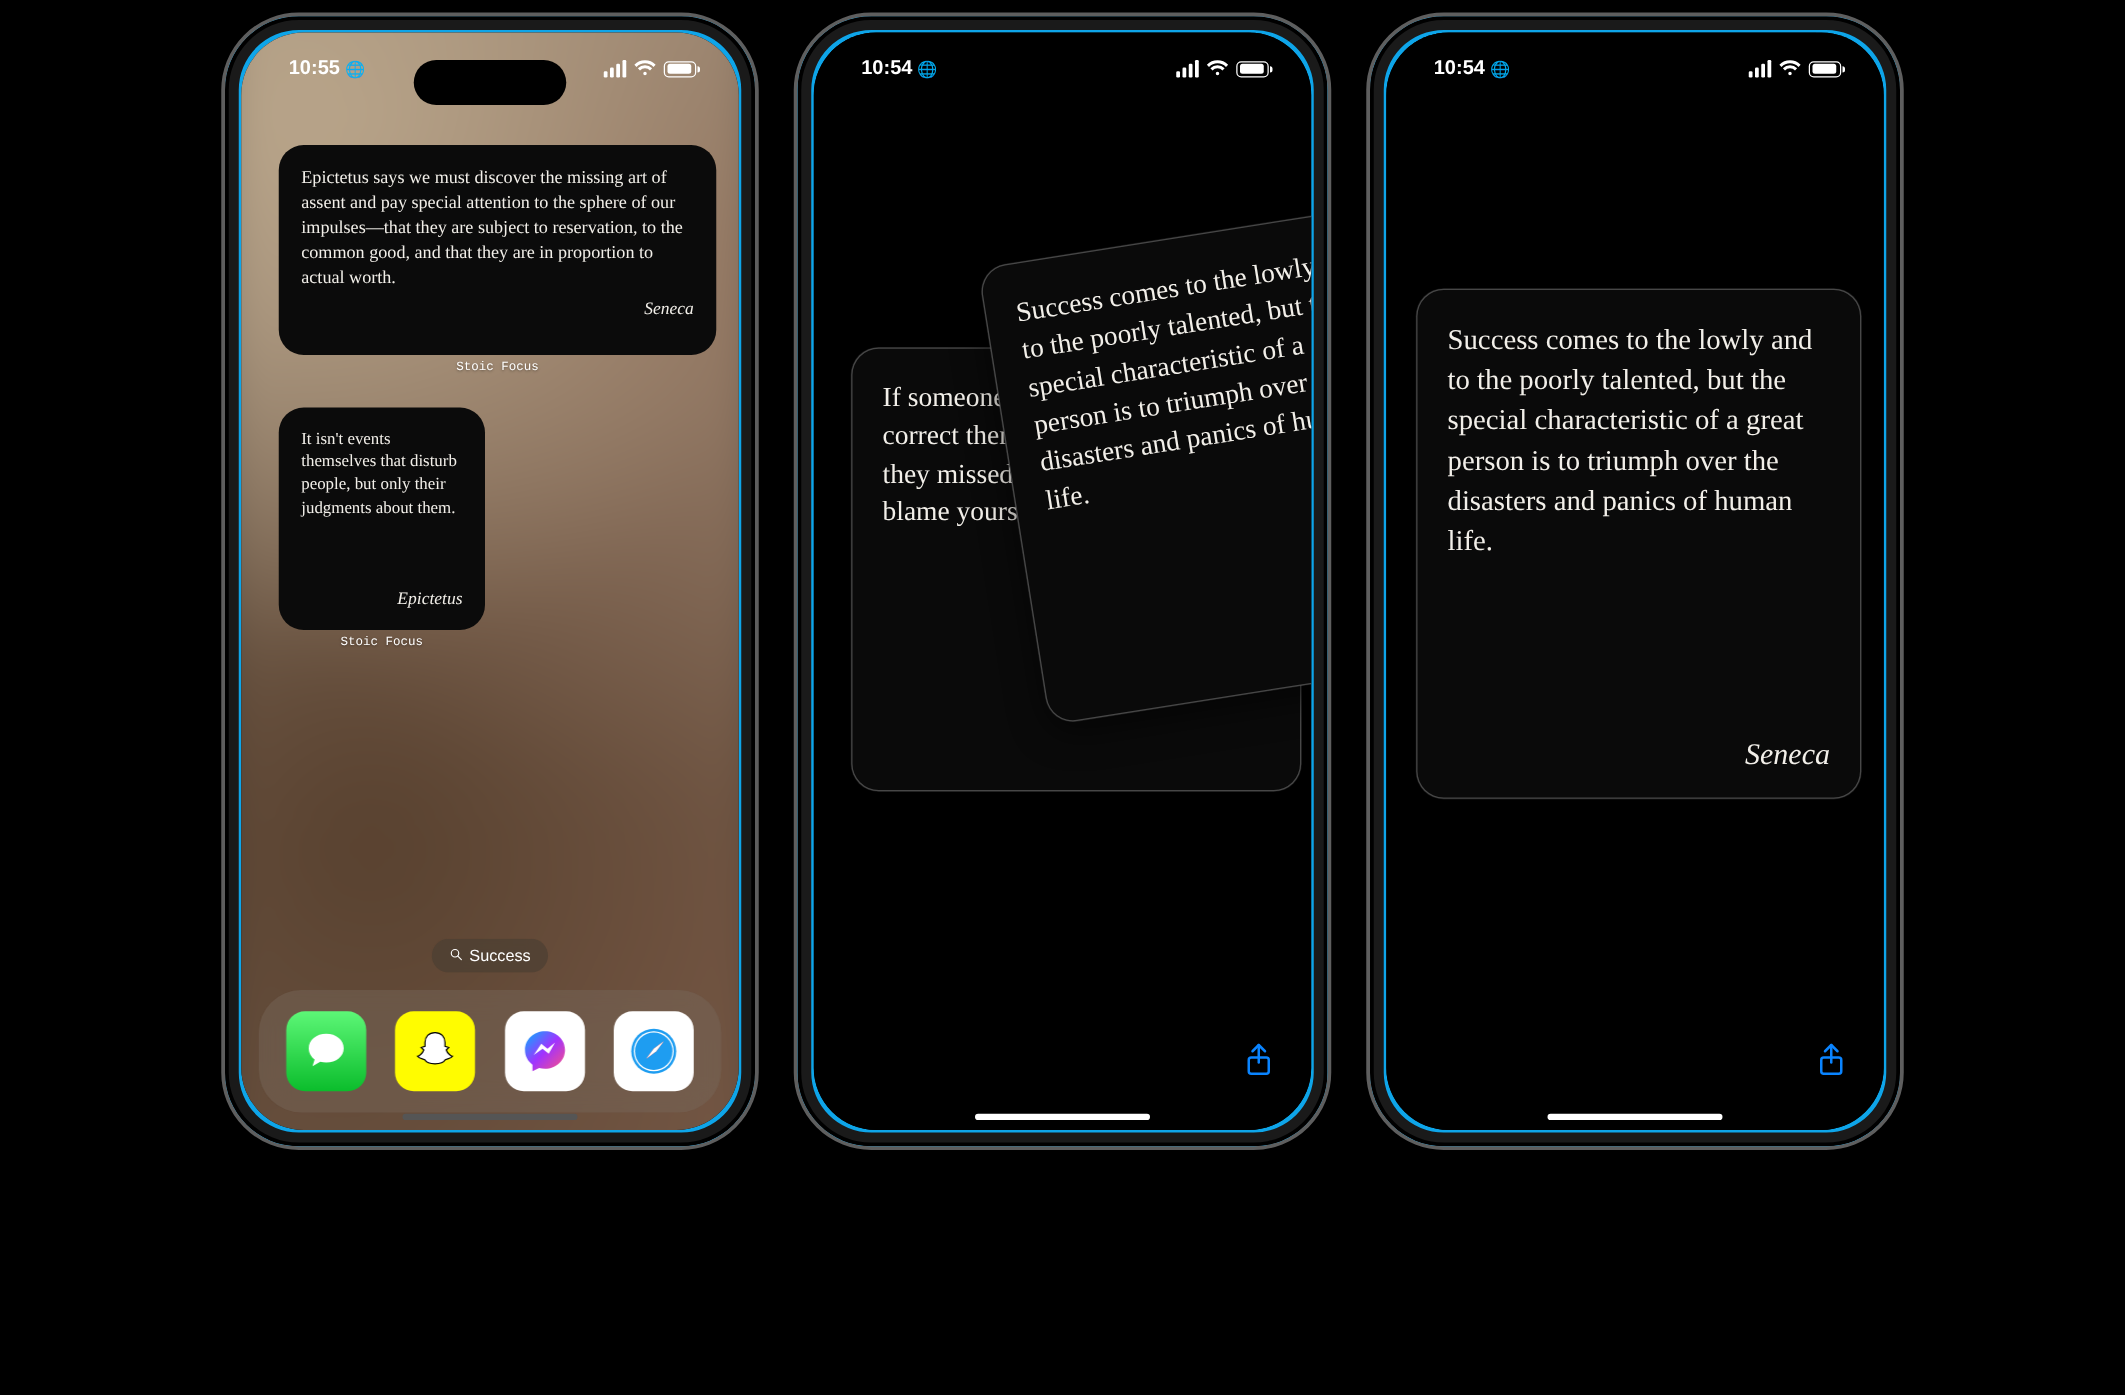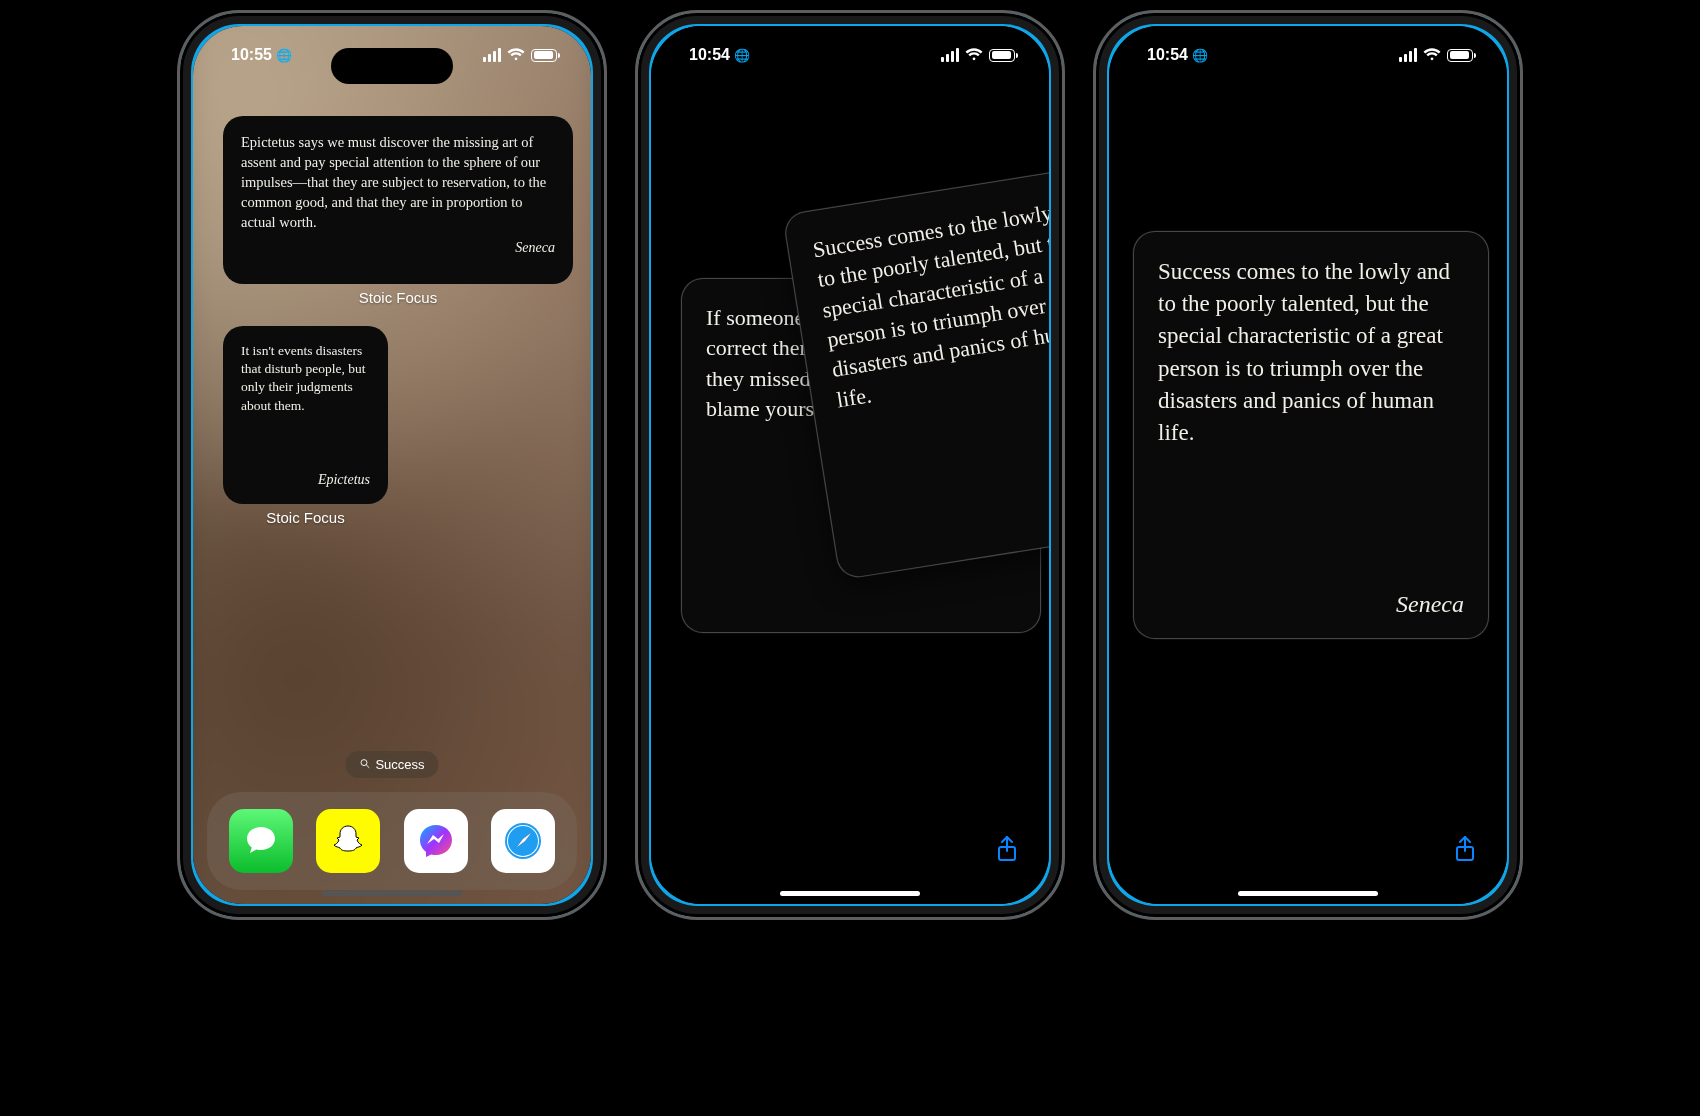--- a/index.html
+++ b/index.html
@@ -134,22 +134,22 @@
   .widget .author {
     text-align: right;
     font-style: italic;
     font-size: 14px;
     margin-top: auto;
     padding-top: 8px;
   }
   .widget-label {
     position: absolute;
     color: #fff;
-    font-family: Liberation Sans, sans-serif;
-    font-size: 15px;
+    font-family: Liberation Mono, monospace;
+    font-size: 10px;
     font-weight: 500;
     text-shadow: 0 1px 2px rgba(0,0,0,0.4);
   }
   .widget.large + .widget-label { left: 0; right: 0; text-align: center; top: 263px; width: 410px; }
   .label2 { top: 483px; left: 30px; width: 165px; text-align: center; }
 
   
   .search-pill {
     position: absolute;
     bottom: 126px;
@@ -309,21 +309,21 @@
       </div>
     </div>
 
     <div class="widget large">
       <div class="quote">Epictetus says we must discover the missing art of assent and pay special attention to the sphere of our impulses—that they are subject to reservation, to the common good, and that they are in proportion to actual worth.</div>
       <div class="author">Seneca</div>
     </div>
     <div class="widget-label" style="top:263px;left:0;right:0;text-align:center">Stoic Focus</div>
 
     <div class="widget small">
-      <div class="quote">It isn't events disasters that disturb people, but only their judgments about them.</div>
+      <div class="quote">It isn't events themselves that disturb people, but only their judgments about them.</div>
       <div class="author">Epictetus</div>
     </div>
     <div class="widget-label label2">Stoic Focus</div>
 
     <div class="search-pill">
       <span class="mag">
         <svg width="11" height="11" viewBox="0 0 24 24" fill="none">
             <circle cx="10" cy="10" r="6.5" stroke="#fff" stroke-width="2"></circle>
             <line x1="15" y1="15" x2="21" y2="21" stroke="#fff" stroke-width="2" stroke-linecap="round"></line>
           </svg>

